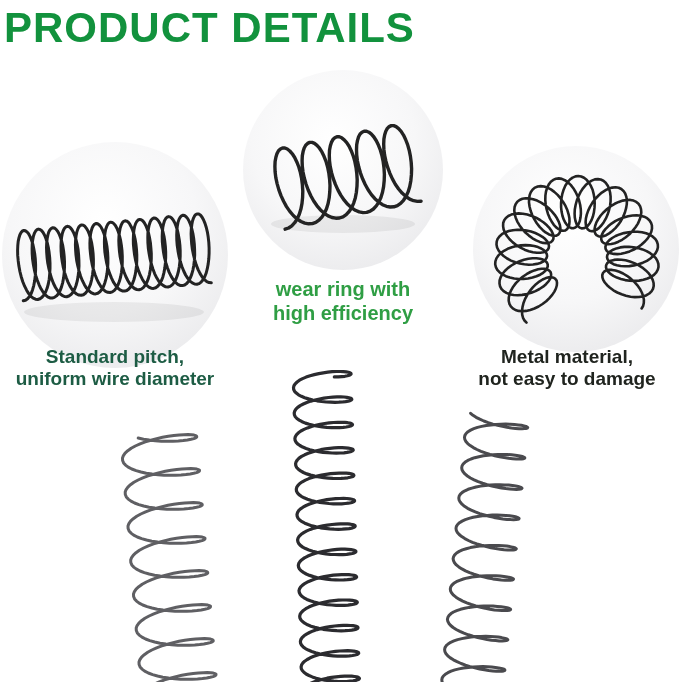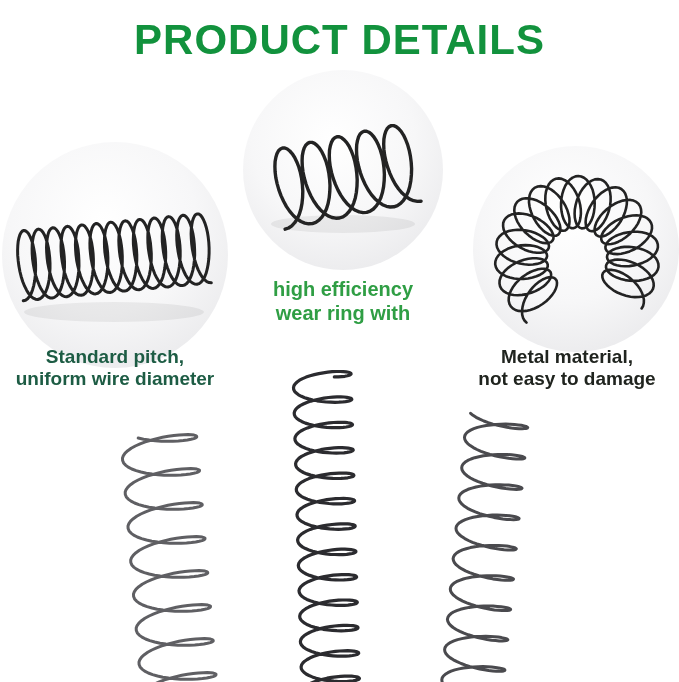--- a/index.html
+++ b/index.html
@@ -6,22 +6,21 @@
   .page{
     position:relative;
     width:679px;height:682px;
     background:#ffffff;
     overflow:hidden;
     font-family:"Liberation Sans", sans-serif;
   }
   .title{
     position:absolute;
     top:0px;left:0;right:0;
-    margin:16px;
-    text-align:center;
+    margin:4px;
     font-size:42px;
     font-weight:800;
     letter-spacing:1px;
     color:var(--title_green,#12923d);
   }
   .circle{
     position:absolute;
     border-radius:50%;
     background:radial-gradient(circle at 45% 35%, #ffffff 0%, #f7f7f8 48%, #ebebed 80%, #dfdfe1 100%);
   }
@@ -70,22 +69,22 @@
         <polyline points="53.5,176.6 51.5,174.5 50.0,171.8 49.2,168.6 49.0,165.0 49.5,161.1 50.5,157.0 52.1,152.9 54.3,148.8 56.9,144.9 59.8,141.4 63.0,138.2 66.3,135.6 69.6,133.5 72.9,132.1 75.9,131.3 78.5,131.2 80.7,131.7 82.4,132.9 83.6,134.6 84.0,136.8 83.8,139.5 82.9,142.5 81.4,145.6 79.2,148.9 76.4,152.1 73.2,155.2 69.5,158.0 65.6,160.5 61.4,162.5 57.2,164.0 53.1,164.9 49.2,165.2 45.6,164.9 42.4,164.0 39.8,162.4 37.8,160.3 36.4,157.8 35.7,154.8 35.8,151.5 36.6,147.9 38.1,144.3 40.2,140.7 42.9,137.1 46.1,133.8 49.7,130.8 53.5,128.2 57.4,126.0 61.3,124.4 65.1,123.3 68.6,122.8 71.7,122.8 74.2,123.4 76.2,124.6 77.6,126.2 78.1,128.1 78.0,130.4 77.1,132.9 75.4,135.5 73.0,138.2 70.1,140.7 66.5,143.0 62.5,145.1 58.3,146.8 53.8,148.1 49.2,148.9 44.8,149.2 40.6,149.0 36.7,148.2 33.4,146.9 30.6,145.1 28.4,142.9 27.1,140.4 26.5,137.5 26.6,134.5 27.6,131.3 29.3,128.1 31.8,125.0 34.8,122.1 38.4,119.5 42.4,117.1 46.6,115.2 51.0,113.7 55.3,112.7 59.6,112.2 63.5,112.2 67.0,112.7 69.9,113.6 72.2,114.9 73.9,116.5 74.7,118.4 74.7,120.5 73.9,122.6 72.4,124.8 70.1,126.8 67.1,128.7 63.5,130.3 59.5,131.6 55.1,132.5 50.5,133.0 45.8,133.0 41.2,132.5 36.9,131.6 32.9,130.2 29.4,128.4 26.5,126.2 24.3,123.8 22.9,121.1 22.2,118.2 22.4,115.3 23.4,112.4 25.2,109.7 27.8,107.1 31.0,104.8 34.7,102.8 38.9,101.2 43.3,100.1 47.9,99.4 52.5,99.1 57.0,99.4 61.2,100.0 65.0,101.1 68.2,102.5 70.8,104.2 72.7,106.1 73.8,108.1 74.1,110.1 73.5,112.1 72.2,114.0 70.1,115.6 67.3,117.0 63.9,117.9 60.0,118.5 55.8,118.7 51.3,118.3 46.8,117.5 42.3,116.3 38.0,114.6 34.1,112.5 30.6,110.0 27.8,107.4 25.6,104.5 24.1,101.5 23.5,98.5 23.7,95.6 24.6,92.9 26.4,90.4 28.9,88.2 32.0,86.4 35.7,85.1 39.9,84.2 44.3,83.8 48.9,83.9 53.5,84.5 58.0,85.5 62.3,87.0 66.1,88.8 69.4,90.8 72.2,93.1 74.2,95.4 75.5,97.7 76.0,100.0 75.7,102.0 74.7,103.8 72.9,105.2 70.4,106.2 67.3,106.7 63.8,106.7 59.9,106.2 55.8,105.2 51.6,103.7 47.5,101.6 43.5,99.2 39.8,96.4 36.6,93.3 34.0,90.0 31.9,86.7 30.6,83.3 30.1,80.1 30.2,77.0 31.2,74.2 32.9,71.9 35.3,70.0 38.3,68.6 41.8,67.7 45.7,67.4 49.9,67.7 54.3,68.5 58.7,69.9 63.0,71.7 67.0,74.0 70.7,76.5 73.9,79.3 76.6,82.2 78.6,85.1 79.9,87.9 80.5,90.5 80.4,92.8 79.5,94.6 78.0,96.1 75.9,96.9 73.3,97.2 70.2,96.9 66.8,95.9 63.2,94.4 59.5,92.3 55.9,89.6 52.4,86.6 49.3,83.1 46.6,79.4 44.3,75.6 42.7,71.7 41.6,67.9 41.3,64.3 41.6,61.0 42.6,58.2 44.3,55.8 46.6,54.0 49.4,52.8 52.7,52.2 56.3,52.4 60.1,53.2 64.1,54.6 68.1,56.6 71.9,59.1 75.5,62.0 78.8,65.3 81.7,68.8 84.0,72.3 85.8,75.8 86.9,79.1 87.4,82.2 87.3,84.9 86.5,87.0 85.2,88.6 83.4,89.6 81.1,89.8 78.5,89.4 75.6,88.2 72.6,86.4 69.6,83.9 66.6,80.9 63.8,77.3 61.4,73.4 59.3,69.3 57.7,65.0 56.6,60.7 56.0,56.5 56.1,52.5 56.7,49.0 57.9,45.9 59.7,43.4 62.0,41.6 64.7,40.5 67.7,40.1 71.0,40.5 74.4,41.6 77.9,43.4 81.3,45.9 84.6,48.9 87.6,52.4 90.3,56.2 92.6,60.2 94.4,64.3 95.6,68.3 96.4,72.2 96.5,75.7 96.2,78.8 95.3,81.3 94.0,83.2 92.3,84.4 90.3,84.8 88.1,84.4 85.7,83.2 83.2,81.4 80.8,78.8 78.6,75.5 76.6,71.8 74.9,67.7 73.6,63.2 72.7,58.7 72.3,54.1 72.4,49.6 73.0,45.5 74.2,41.7 75.8,38.4 77.8,35.8 80.2,33.9 82.9,32.8 85.8,32.4 88.8,32.9 91.8,34.2 94.8,36.2 97.7,38.9 100.3,42.2 102.6,46.0 104.6,50.1 106.1,54.5 107.2,59.0 107.8,63.5 107.9,67.7 107.5,71.6 106.8,75.1 105.6,77.9 104.1,80.1 102.3,81.6 100.3,82.2 98.3,82.1 96.2,81.1 94.2,79.3 92.4,76.8 90.8,73.7 89.5,70.0 88.6,65.8 88.1,61.4 88.1,56.8 88.5,52.1 89.4,47.6 90.7,43.4 92.4,39.5 94.6,36.2 97.0,33.5 99.6,31.6 102.5,30.4 105.3,30.0 108.2,30.5 111.0,31.8 113.6,33.8 115.9,36.6 117.9,39.9 119.6,43.8 120.7,48.1 121.5,52.7 121.7,57.3 121.5,61.9 120.9,66.4 119.9,70.5 118.5,74.1 116.8,77.2 114.8,79.7 112.8,81.4 110.7,82.3 108.6,82.4 106.7,81.6 105.0,80.1 103.5,77.9 102.5,75.0 101.8,71.5 101.6,67.6 101.8,63.4 102.6,59.0 103.8,54.5 105.5,50.2 107.5,46.1 110.0,42.3 112.7,39.1 115.7,36.5 118.7,34.6 121.8,33.4 124.9,33.1 127.7,33.5 130.4,34.7 132.7,36.7 134.6,39.4 136.1,42.7 137.1,46.5 137.6,50.7 137.6,55.1 137.1,59.7 136.0,64.3 134.6,68.6 132.8,72.7 130.6,76.4 128.3,79.5 125.8,82.1 123.3,83.9 120.8,84.9 118.6,85.2 116.6,84.8 114.9,83.5 113.7,81.6 112.9,79.1 112.6,76.0 112.9,72.5 113.8,68.6 115.2,64.6 117.1,60.6 119.5,56.6 122.3,52.9 125.5,49.5 128.8,46.6 132.3,44.3 135.9,42.6 139.3,41.6 142.6,41.3 145.7,41.8 148.3,43.0 150.5,44.9 152.2,47.5 153.3,50.6 153.9,54.1 153.8,58.1 153.1,62.2 151.9,66.5 150.1,70.8 147.9,74.9 145.3,78.7 142.4,82.1 139.3,85.0 136.2,87.4 133.2,89.2 130.2,90.2 127.6,90.6 125.3,90.2 123.5,89.2 122.3,87.6 121.6,85.4 121.6,82.8 122.2,79.7 123.4,76.4 125.3,73.0 127.7,69.5 130.7,66.2 134.1,63.0 137.8,60.2 141.7,57.8 145.8,55.9 149.8,54.6 153.6,54.0 157.3,53.9 160.5,54.6 163.3,55.9 165.5,57.8 167.1,60.2 168.0,63.1 168.3,66.4 167.8,70.0 166.6,73.8 164.9,77.6 162.5,81.3 159.6,84.9 156.4,88.3 152.8,91.2 149.1,93.8 145.4,95.7 141.7,97.2 138.3,98.0 135.2,98.2 132.6,97.9 130.5,96.9 129.0,95.5 128.3,93.5 128.2,91.3 128.9,88.7 130.3,85.9 132.4,83.1 135.2,80.3 138.5,77.6 142.2,75.2 146.3,73.1 150.7,71.4 155.1,70.2 159.5,69.5 163.7,69.3 167.6,69.8 171.1,70.7 174.1,72.2 176.4,74.2 178.0,76.7 178.9,79.4 179.0,82.5 178.3,85.7 176.8,89.1 174.7,92.4 171.9,95.5 168.6,98.5 164.9,101.2 160.9,103.5 156.6,105.4 152.4,106.8 148.2,107.7 144.3,108.1 140.8,107.9 137.8,107.3 135.4,106.2 133.6,104.7 132.6,102.9 132.4,100.9 133.0,98.7 134.3,96.4 136.4,94.1 139.2,92.0 142.6,90.0 146.5,88.4 150.8,87.1 155.4,86.2 160.0,85.7 164.6,85.8 169.0,86.3 173.1,87.3 176.8,88.8 179.8,90.7 182.3,92.9 183.9,95.5 184.8,98.3 184.9,101.2 184.2,104.1 182.6,107.1 180.3,109.9 177.4,112.5 173.9,114.8 169.9,116.7 165.5,118.3 161.0,119.4 156.4,120.1 152.0,120.2 147.7,120.0 143.9,119.3 140.5,118.2 137.8,116.7 135.7,115.0 134.5,113.1 134.0,111.1 134.3,109.1 135.5,107.1 137.4,105.3 140.1,103.7 143.4,102.4 147.2,101.4 151.4,100.9 155.9,100.8 160.5,101.2 165.1,102.1 169.5,103.4 173.6,105.1 177.2,107.2 180.3,109.6 182.8,112.2 184.5,115.1 185.4,118.0 185.5,120.9 184.8,123.7 183.3,126.4 181.0,128.8 178.0,130.8 174.5,132.5 170.4,133.8 166.1,134.6 161.5,134.9 156.8,134.7 152.2,134.1 147.9,133.0 143.9,131.6 140.4,129.9 137.4,127.9 135.2,125.8 133.7,123.6 133.0,121.4 133.1,119.3 134.0,117.5 135.6,115.9 138.0,114.7 141.0,113.9 144.5,113.5 148.4,113.7 152.6,114.3 156.9,115.5 161.3,117.1 165.4,119.2 169.3,121.6 172.8,124.4 175.8,127.4 178.1,130.6 179.7,133.8 180.6,137.0 180.7,140.0 180.0,142.9 178.5,145.4 176.3,147.5 173.5,149.2 170.0,150.4 166.2,151.0 161.9,151.1 157.5,150.7 153.0,149.7 148.6,148.3 144.3,146.5 140.4,144.3 137.0,141.8 134.1,139.2 131.8,136.5 130.2,133.8 129.4,131.3 129.3,129.0 130.0,127.0 131.3,125.5 133.4,124.4 136.0,123.9 139.1,123.9 142.5,124.6 146.3,125.8 150.1,127.5 154.0,129.8 157.7,132.6 161.1,135.7 164.2,139.1 166.8,142.7 168.8,146.5 170.2,150.1 170.9,153.7 170.8,157.0 170.1,160.0 168.6,162.5" fill="none" stroke="#232323" stroke-width="2.6" stroke-linecap="round" stroke-linejoin="round"></polyline>
       </svg>
   </div>
 
   <div class="caption caption-left">
     <div>Standard pitch,</div>
     <div>uniform wire diameter</div>
   </div>
 
   <div class="caption caption-mid">
+    <div>wear ring with</div>
     <div>high efficiency</div>
-    <div>wear ring with</div>
   </div>
 
   <div class="caption caption-right">
     <div>Metal material,</div>
     <div>not easy to damage</div>
   </div>
 
   <svg class="bottom-springs" id="svg-bottom" viewBox="0 0 679 322" preserveAspectRatio="none">
       <polyline points="138.2,78.0 143.6,79.2 149.3,80.1 155.2,80.8 161.3,81.2 167.2,81.3 172.9,81.3 178.3,81.0 183.2,80.6 187.4,80.0 191.0,79.3 193.8,78.6 195.7,77.8 196.7,77.0 196.7,76.3 195.9,75.6 194.1,75.1 191.5,74.8 188.0,74.6 183.9,74.7 179.2,75.0 173.9,75.5 168.3,76.3 162.5,77.3 156.7,78.6 150.9,80.2 145.3,81.9 140.1,83.9 135.3,86.0 131.2,88.3 127.8,90.7 125.1,93.1 123.4,95.6 122.5,98.1 122.6,100.5 123.6,102.9 125.5,105.1 128.2,107.1 131.8,109.0 136.1,110.6 141.0,112.0 146.3,113.2 152.1,114.1 158.0,114.8 164.0,115.2 169.9,115.3 175.7,115.3 181.0,115.0 185.9,114.6 190.2,114.0 193.7,113.3 196.5,112.6 198.4,111.8 199.4,111.0 199.5,110.3 198.6,109.6 196.8,109.1 194.2,108.8 190.8,108.6 186.7,108.7 181.9,109.0 176.7,109.5 171.1,110.3 165.3,111.3 159.4,112.6 153.6,114.2 148.0,115.9 142.8,117.9 138.1,120.0 133.9,122.3 130.5,124.7 127.9,127.1 126.1,129.6 125.2,132.1 125.3,134.5 126.3,136.9 128.2,139.1 131.0,141.1 134.6,143.0 138.8,144.6 143.7,146.0 149.1,147.2 154.8,148.1 160.7,148.8 166.8,149.2 172.7,149.3 178.4,149.3 183.8,149.0 188.7,148.6 192.9,148.0 196.5,147.3 199.3,146.6 201.2,145.8 202.2,145.0 202.2,144.3 201.4,143.6 199.6,143.1 197.0,142.8 193.5,142.6 189.4,142.7 184.7,143.0 179.4,143.5 173.8,144.3 168.0,145.3 162.2,146.6 156.4,148.2 150.8,149.9 145.6,151.9 140.8,154.0 136.7,156.3 133.3,158.7 130.6,161.1 128.9,163.6 128.0,166.1 128.1,168.5 129.1,170.9 131.0,173.1 133.7,175.1 137.3,177.0 141.6,178.6 146.5,180.0 151.8,181.2 157.6,182.1 163.5,182.8 169.5,183.2 175.4,183.3 181.2,183.3 186.5,183.0 191.4,182.6 195.7,182.0 199.2,181.3 202.0,180.6 203.9,179.8 204.9,179.0 205.0,178.3 204.1,177.6 202.3,177.1 199.7,176.8 196.3,176.6 192.2,176.7 187.4,177.0 182.2,177.5 176.6,178.3 170.8,179.3 164.9,180.6 159.1,182.2 153.5,183.9 148.3,185.9 143.6,188.0 139.4,190.3 136.0,192.7 133.4,195.1 131.6,197.6 130.7,200.1 130.8,202.5 131.8,204.9 133.7,207.1 136.5,209.1 140.1,211.0 144.3,212.6 149.2,214.0 154.6,215.2 160.3,216.1 166.2,216.8 172.3,217.2 178.2,217.3 183.9,217.3 189.3,217.0 194.2,216.6 198.4,216.0 202.0,215.3 204.8,214.6 206.7,213.8 207.7,213.0 207.7,212.3 206.9,211.6 205.1,211.1 202.5,210.8 199.0,210.6 194.9,210.7 190.2,211.0 184.9,211.5 179.3,212.3 173.5,213.3 167.7,214.6 161.9,216.2 156.3,217.9 151.1,219.9 146.3,222.0 142.2,224.3 138.8,226.7 136.1,229.1 134.4,231.6 133.5,234.1 133.6,236.5 134.6,238.9 136.5,241.1 139.2,243.1 142.8,245.0 147.1,246.6 152.0,248.0 157.3,249.2 163.1,250.1 169.0,250.8 175.0,251.2 180.9,251.3 186.7,251.3 192.0,251.0 196.9,250.6 201.2,250.0 204.7,249.3 207.5,248.6 209.4,247.8 210.4,247.0 210.5,246.3 209.6,245.6 207.8,245.1 205.2,244.8 201.8,244.6 197.7,244.7 192.9,245.0 187.7,245.5 182.1,246.3 176.3,247.3 170.4,248.6 164.6,250.2 159.0,251.9 153.8,253.9 149.1,256.0 144.9,258.3 141.5,260.7 138.9,263.1 137.1,265.6 136.2,268.1 136.3,270.5 137.3,272.9 139.2,275.1 142.0,277.1 145.6,279.0 149.8,280.6 154.7,282.0 160.1,283.2 165.8,284.1 171.7,284.8 177.8,285.2 183.7,285.3 189.4,285.3 194.8,285.0 199.7,284.6 203.9,284.0 207.5,283.3 210.3,282.6 212.2,281.8 213.2,281.0 213.2,280.3 212.4,279.6 210.6,279.1 208.0,278.8 204.5,278.6 200.4,278.7 195.7,279.0 190.4,279.5 184.8,280.3 179.0,281.3 173.2,282.6 167.4,284.2 161.8,285.9 156.6,287.9 151.8,290.0 147.7,292.3 144.3,294.7 141.6,297.1 139.9,299.6 139.0,302.1 139.1,304.5 140.1,306.9 142.0,309.1 144.7,311.1 148.3,313.0 152.6,314.6 157.5,316.0 162.8,317.2 168.6,318.1 174.5,318.8 180.5,319.2 186.4,319.3 192.2,319.3 197.5,319.0 202.4,318.6 206.7,318.0 210.2,317.3 213.0,316.6 214.9,315.8 215.9,315.0 216.0,314.3 215.1,313.6 213.3,313.1 210.7,312.8 207.3,312.6 203.2,312.7 198.4,313.0 193.2,313.5 187.6,314.3 181.8,315.3 175.9,316.6 170.1,318.2 164.5,319.9 159.3,321.9 154.6,324.0 150.4,326.3 147.0,328.7 144.4,331.1 142.6,333.6 141.7,336.1 141.8,338.5 142.8,340.9 144.7,343.1 147.5,345.1 151.1,347.0 155.3,348.6 160.2,350.0" fill="none" stroke="#5f5f63" stroke-width="3" stroke-linecap="round" stroke-linejoin="round"></polyline>
       <polyline points="334.3,16.9 338.2,16.9 341.8,16.6 344.9,16.3 347.4,15.8 349.3,15.2 350.6,14.6 351.1,14.0 350.9,13.4 350.0,12.8 348.4,12.3 346.2,11.9 343.4,11.6 340.1,11.5 336.3,11.5 332.2,11.7 327.8,12.2 323.3,12.8 318.8,13.6 314.3,14.6 310.1,15.7 306.1,17.1 302.6,18.6 299.5,20.2 297.1,22.0 295.2,23.8 294.0,25.7 293.5,27.6 293.7,29.5 294.6,31.3 296.3,33.1 298.5,34.8 301.4,36.3 304.7,37.7 308.5,38.9 312.7,40.0 317.1,40.8 321.6,41.5 326.2,42.0 330.7,42.2 335.0,42.3 338.9,42.2 342.5,42.0 345.6,41.6 348.1,41.2 350.0,40.6 351.3,40.0 351.8,39.4 351.6,38.8 350.7,38.2 349.1,37.7 346.9,37.3 344.1,37.0 340.8,36.9 337.0,36.9 332.9,37.1 328.5,37.5 324.0,38.1 319.5,39.0 315.0,40.0 310.8,41.1 306.8,42.5 303.3,44.0 300.2,45.6 297.7,47.4 295.9,49.2 294.7,51.1 294.2,53.0 294.4,54.9 295.3,56.7 296.9,58.5 299.2,60.1 302.1,61.7 305.4,63.1 309.2,64.3 313.4,65.4 317.8,66.2 322.3,66.9 326.9,67.4 331.4,67.6 335.6,67.7 339.6,67.6 343.2,67.4 346.3,67.0 348.8,66.5 350.7,66.0 351.9,65.4 352.5,64.8 352.3,64.1 351.4,63.6 349.8,63.1 347.6,62.7 344.8,62.4 341.4,62.3 337.7,62.3 333.5,62.5 329.2,62.9 324.7,63.5 320.2,64.3 315.7,65.3 311.5,66.5 307.5,67.9 304.0,69.4 300.9,71.0 298.4,72.8 296.6,74.6 295.4,76.5 294.9,78.4 295.1,80.2 296.0,82.1 297.6,83.9 299.9,85.5 302.7,87.1 306.1,88.5 309.9,89.7 314.1,90.8 318.5,91.6 323.0,92.3 327.6,92.7 332.1,93.0 336.3,93.1 340.3,93.0 343.9,92.8 347.0,92.4 349.5,91.9 351.4,91.4 352.6,90.8 353.2,90.1 353.0,89.5 352.1,89.0 350.5,88.5 348.3,88.1 345.5,87.8 342.1,87.6 338.4,87.7 334.2,87.9 329.9,88.3 325.4,88.9 320.8,89.7 316.4,90.7 312.2,91.9 308.2,93.3 304.7,94.8 301.6,96.4 299.1,98.1 297.3,100.0 296.1,101.8 295.6,103.7 295.8,105.6 296.7,107.5 298.3,109.2 300.6,110.9 303.4,112.5 306.8,113.9 310.6,115.1 314.8,116.1 319.2,117.0 323.7,117.7 328.3,118.1 332.8,118.4 337.0,118.5 341.0,118.4 344.6,118.2 347.7,117.8 350.2,117.3 352.1,116.8 353.3,116.2 353.9,115.5 353.7,114.9 352.8,114.3 351.2,113.8 349.0,113.4 346.2,113.2 342.8,113.0 339.1,113.1 334.9,113.3 330.6,113.7 326.1,114.3 321.5,115.1 317.1,116.1 312.9,117.3 308.9,118.6 305.4,120.1 302.3,121.8 299.8,123.5 298.0,125.4 296.8,127.2 296.3,129.1 296.5,131.0 297.4,132.9 299.0,134.6 301.3,136.3 304.1,137.8 307.5,139.2 311.3,140.5 315.5,141.5 319.9,142.4 324.4,143.0 329.0,143.5 333.4,143.8 337.7,143.9 341.7,143.8 345.3,143.5 348.4,143.2 350.9,142.7 352.8,142.1 354.0,141.5 354.6,140.9 354.4,140.3 353.5,139.7 351.9,139.2 349.7,138.8 346.9,138.5 343.5,138.4 339.7,138.5 335.6,138.7 331.3,139.1 326.8,139.7 322.2,140.5 317.8,141.5 313.5,142.7 309.6,144.0 306.1,145.5 303.0,147.2 300.5,148.9 298.6,150.7 297.5,152.6 297.0,154.5 297.2,156.4 298.1,158.2 299.7,160.0 302.0,161.7 304.8,163.2 308.2,164.6 312.0,165.9 316.2,166.9 320.6,167.8 325.1,168.4 329.7,168.9 334.1,169.2 338.4,169.3 342.4,169.2 346.0,168.9 349.1,168.6 351.6,168.1 353.5,167.5 354.7,166.9 355.2,166.3 355.1,165.7 354.2,165.1 352.6,164.6 350.4,164.2 347.6,163.9 344.2,163.8 340.4,163.8 336.3,164.1 332.0,164.5 327.4,165.1 322.9,165.9 318.5,166.9 314.2,168.1 310.3,169.4 306.8,170.9 303.7,172.6 301.2,174.3 299.3,176.1 298.1,178.0 297.6,179.9 297.9,181.8 298.8,183.6 300.4,185.4 302.7,187.1 305.5,188.6 308.9,190.0 312.7,191.2 316.9,192.3 321.3,193.1 325.8,193.8 330.4,194.3 334.8,194.5 339.1,194.6 343.1,194.6 346.7,194.3 349.7,193.9 352.3,193.5 354.2,192.9 355.4,192.3 355.9,191.7 355.8,191.1 354.9,190.5 353.3,190.0 351.1,189.6 348.2,189.3 344.9,189.2 341.1,189.2 337.0,189.4 332.6,189.9 328.1,190.5 323.6,191.3 319.2,192.3 314.9,193.4 311.0,194.8 307.4,196.3 304.4,197.9 301.9,199.7 300.0,201.5 298.8,203.4 298.3,205.3 298.6,207.2 299.5,209.0 301.1,210.8 303.4,212.4 306.2,214.0 309.6,215.4 313.4,216.6 317.5,217.7 321.9,218.5 326.5,219.2 331.0,219.7 335.5,219.9 339.8,220.0 343.8,219.9 347.4,219.7 350.4,219.3 353.0,218.9 354.9,218.3 356.1,217.7 356.6,217.1 356.4,216.5 355.6,215.9 354.0,215.4 351.8,215.0 348.9,214.7 345.6,214.6 341.8,214.6 337.7,214.8 333.3,215.2 328.8,215.8 324.3,216.6 319.9,217.6 315.6,218.8 311.7,220.2 308.1,221.7 305.1,223.3 302.6,225.1 300.7,226.9 299.5,228.8 299.0,230.7 299.3,232.5 300.2,234.4 301.8,236.2 304.0,237.8 306.9,239.4 310.3,240.8 314.1,242.0 318.2,243.1 322.6,243.9 327.2,244.6 331.7,245.0 336.2,245.3 340.5,245.4 344.5,245.3 348.0,245.1 351.1,244.7 353.7,244.2 355.6,243.7 356.8,243.1 357.3,242.4 357.1,241.8 356.3,241.3 354.7,240.8 352.4,240.4 349.6,240.1 346.3,240.0 342.5,240.0 338.4,240.2 334.0,240.6 329.5,241.2 325.0,242.0 320.6,243.0 316.3,244.2 312.4,245.6 308.8,247.1 305.8,248.7 303.3,250.5 301.4,252.3 300.2,254.2 299.7,256.1 299.9,257.9 300.9,259.8 302.5,261.5 304.7,263.2 307.6,264.8 311.0,266.2 314.8,267.4 318.9,268.4 323.3,269.3 327.9,270.0 332.4,270.4 336.9,270.7 341.2,270.8 345.2,270.7 348.7,270.5 351.8,270.1 354.4,269.6 356.3,269.1 357.5,268.5 358.0,267.8 357.8,267.2 356.9,266.6 355.4,266.1 353.1,265.7 350.3,265.5 347.0,265.3 343.2,265.4 339.1,265.6 334.7,266.0 330.2,266.6 325.7,267.4 321.3,268.4 317.0,269.6 313.1,270.9 309.5,272.5 306.5,274.1 304.0,275.8 302.1,277.7 300.9,279.5 300.4,281.4 300.6,283.3 301.6,285.2 303.2,286.9 305.4,288.6 308.3,290.1 311.7,291.5 315.5,292.8 319.6,293.8 324.0,294.7 328.6,295.4 333.1,295.8 337.6,296.1 341.9,296.2 345.9,296.1 349.4,295.9 352.5,295.5 355.0,295.0 356.9,294.5 358.2,293.8 358.7,293.2 358.5,292.6 357.6,292.0 356.1,291.5 353.8,291.1 351.0,290.9 347.7,290.7 343.9,290.8 339.8,291.0 335.4,291.4 330.9,292.0 326.4,292.8 321.9,293.8 317.7,295.0 313.8,296.3 310.2,297.8 307.2,299.5 304.7,301.2 302.8,303.0 301.6,304.9 301.1,306.8 301.3,308.7 302.3,310.5 303.9,312.3 306.1,314.0 309.0,315.5 312.3,316.9 316.2,318.2 320.3,319.2 324.7,320.1 329.3,320.7 333.8,321.2 338.3,321.5 342.6,321.6 346.5,321.5 350.1,321.2 353.2,320.9 355.7,320.4 357.6,319.8 358.9,319.2 359.4,318.6 359.2,318.0 358.3,317.4 356.7,316.9 354.5,316.5 351.7,316.2 348.4,316.1 344.6,316.1 340.5,316.4 336.1,316.8 331.6,317.4 327.1,318.2 322.6,319.2 318.4,320.4 314.5,321.7 310.9,323.2 307.9,324.9 305.4,326.6 303.5,328.4 302.3,330.3 301.8,332.2 302.0,334.1 302.9,335.9 304.6,337.7 306.8,339.4 309.7,340.9 313.0,342.3 316.9,343.5 321.0,344.6 325.4,345.5 329.9,346.1 334.5,346.6 339.0,346.9 343.3,346.9" fill="none" stroke="#2b2b2f" stroke-width="3.2" stroke-linecap="round" stroke-linejoin="round"></polyline>

